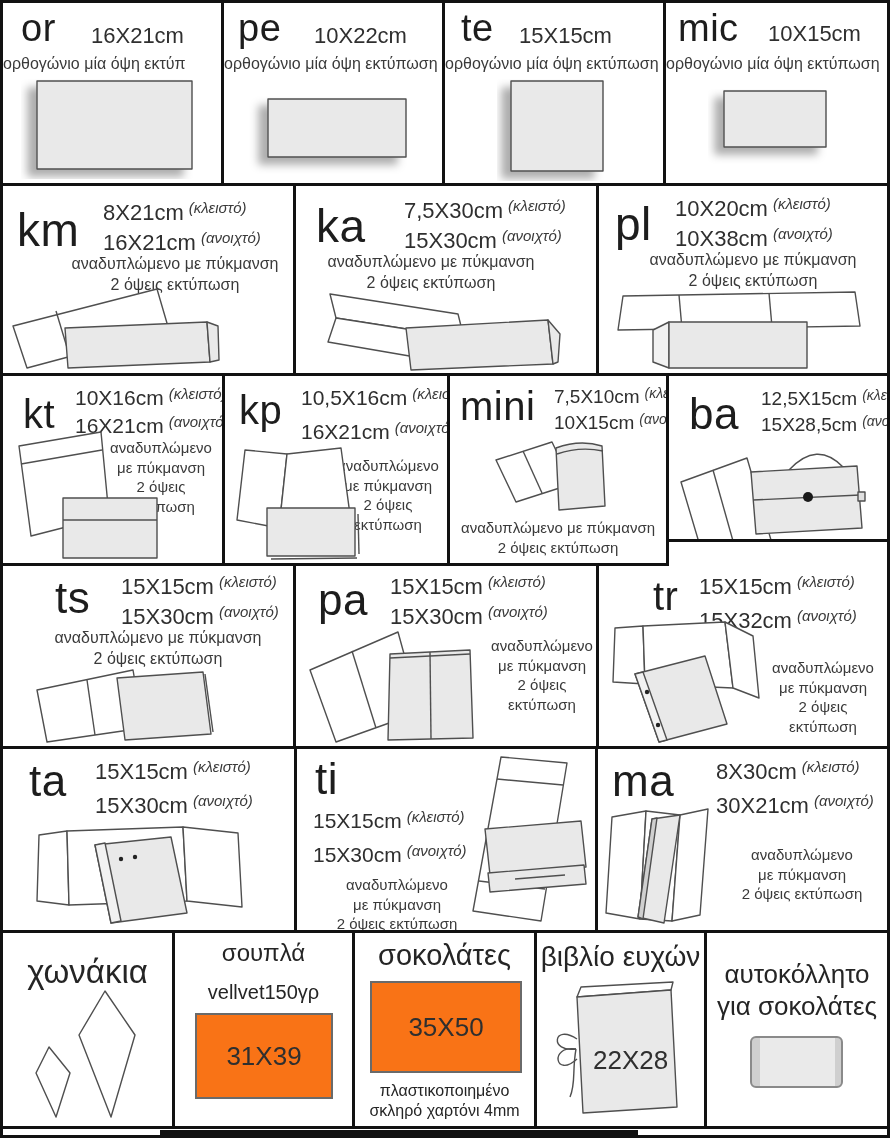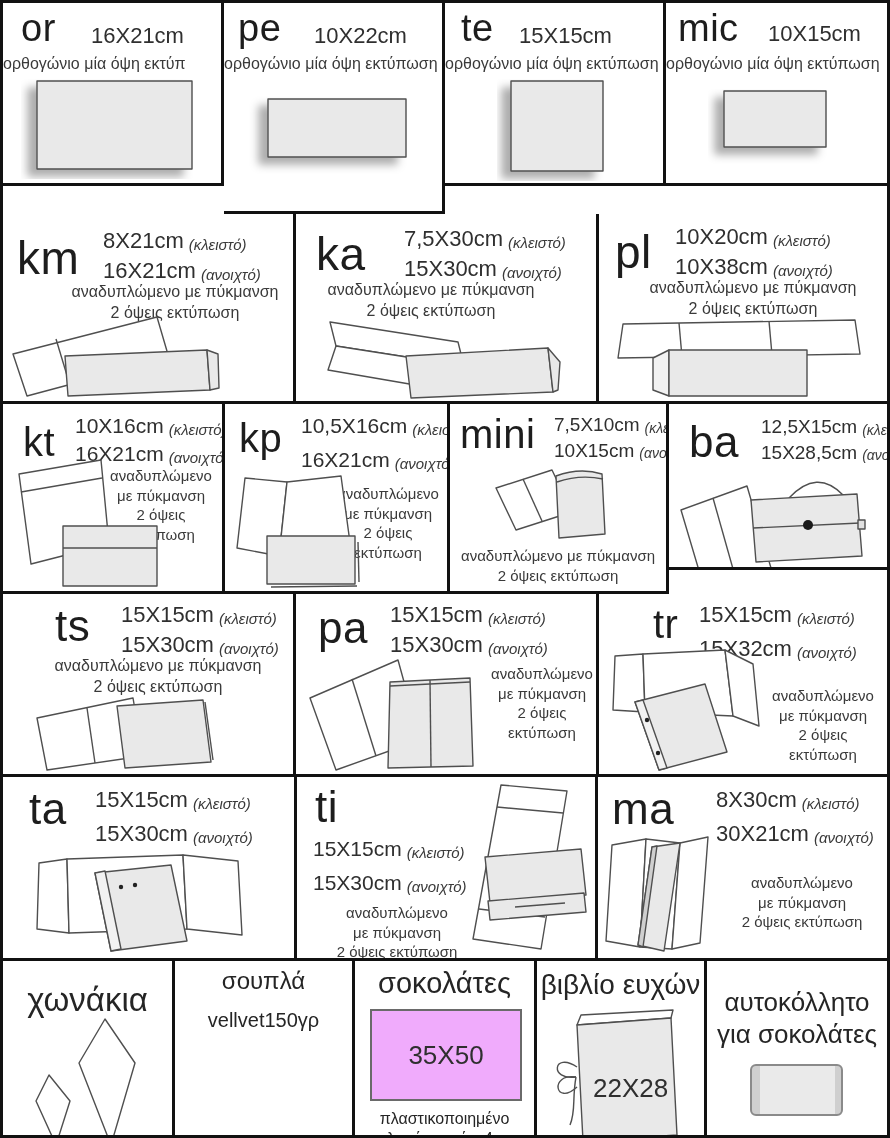--- a/index.html
+++ b/index.html
@@ -7,27 +7,27 @@
          background:#fff;font-family:"Liberation Sans",sans-serif;color:#2e2e2e;overflow:hidden;}
   .row{display:flex;}
   .cell{position:relative;box-sizing:border-box;border-right:3px solid #111;border-bottom:3px solid #111;
         background:#fff;overflow:hidden;}
   .cell.last{border-right:none;}
   .abs{position:absolute;}
   .code{color:#1d1d1d;line-height:0.82;letter-spacing:0.5px;}
   .c38{font-size:38px;} .c40{font-size:40px;} .c44{font-size:44px;} .c46{font-size:46px;}
   .sz{font-size:22px;color:#2f2f2f;white-space:nowrap;}
   .tag{font-size:15px;color:#3a3a3a;margin-left:5px;font-style:italic;}
-  .szline{display:flex;align-items:flex-end;white-space:nowrap;line-height:1.35;}
+  .szline{display:flex;align-items:flex-start;white-space:nowrap;line-height:1.35;}
   .desc{font-size:16px;color:#3a3a3a;text-align:left;white-space:nowrap;}
   .fold{font-size:16px;color:#3a3a3a;text-align:center;line-height:1.3;}
   svg polygon,svg path,svg rect,svg line,svg polyline{stroke:#4f4f4f;stroke-width:1.4;stroke-linejoin:round;}
   .g{fill:#e9e9e9;} .w{fill:#ffffff;} .nf{fill:none;} .lt{fill:#f2f2f2;}
   .p6title{text-align:center;color:#252525;}
-  .grayrect{position:absolute;box-sizing:border-box;background:#f0abfc;border:2px solid #6a6a6a;
+  .grayrect{position:absolute;box-sizing:border-box;background:#f97316;border:2px solid #6a6a6a;
             display:flex;align-items:center;justify-content:center;font-size:26px;color:#2f2f2f;}
   .strip{position:relative;width:100%;height:6px;background:#fff;}
 </style>
 </head>
 <body>
 
 <svg width="0" height="0" style="position:absolute" aria-hidden="true">
   <defs>
     <filter id="soft" x="-60%" y="-60%" width="220%" height="220%">
       <feDropShadow dx="-9" dy="7" stdDeviation="4" flood-color="#000" flood-opacity="0.32"></feDropShadow>
@@ -39,21 +39,21 @@
 
   <div class="row">
     <div class="cell" style="width:221px;height:183px">
       <div class="abs code c38" style="left:18px;top:10px">or</div>
       <div class="abs sz" style="left:88px;top:20px">16X21cm</div>
       <div class="abs desc" style="left:0;right:0;top:52px">ορθογώνιο μία όψη εκτύπ</div>
       <svg class="abs" style="left:18px;top:76px" width="185" height="100">
         <rect class="g" x="16" y="2" width="155" height="88" filter="url(#soft)"></rect>
       </svg>
     </div>
-    <div class="cell" style="width:221px;height:211px">
+    <div class="cell" style="width:221px;height:183px">
       <div class="abs code c38" style="left:14px;top:10px">pe</div>
       <div class="abs sz" style="left:90px;top:20px">10X22cm</div>
       <div class="abs desc" style="left:0;right:0;top:52px">ορθογώνιο μία όψη εκτύπωση</div>
       <svg class="abs" style="left:18px;top:92px" width="185" height="82">
         <rect class="g" x="26" y="4" width="138" height="58" filter="url(#soft)"></rect>
       </svg>
     </div>
     <div class="cell" style="width:221px;height:183px">
       <div class="abs code c38" style="left:16px;top:10px">te</div>
       <div class="abs sz" style="left:74px;top:20px">15X15cm</div>
@@ -400,20 +400,23 @@
     <div class="cell" style="width:172px;height:196px">
       <div class="abs p6title" style="left:0;right:0;top:20px;font-size:33px">χωνάκια</div>
       <svg class="abs" style="left:10px;top:54px" width="150" height="136">
         <polygon class="w" points="92,4 122,48 98,130 66,48"></polygon>
         <polygon class="w" points="36,60 57,86 43,130 23,86"></polygon>
       </svg>
     </div>
     <div class="cell" style="width:180px;height:196px">
       <div class="abs p6title" style="left:0;right:0;top:6px;font-size:24px">σουπλά</div>
       <div class="abs p6title" style="left:0;right:0;top:48px;font-size:20px">vellvet150γρ</div>
+      <div class="grayrect" style="left:20px;top:80px;width:138px;height:86px">
+        <span>31X39</span>
+      </div>
     </div>
     <div class="cell" style="width:182px;height:196px">
       <div class="abs p6title" style="left:0;right:0;top:6px;font-size:29px">σοκολάτες</div>
       <div class="grayrect" style="left:15px;top:48px;width:152px;height:92px">
         <span>35X50</span>
       </div>
       <div class="abs p6title" style="left:0;right:0;bottom:26px;font-size:16px">πλαστικοποιημένο</div>
       <div class="abs p6title" style="left:0;right:0;bottom:6px;font-size:16px">σκληρό χαρτόνι 4mm</div>
     </div>
     <div class="cell" style="width:170px;height:196px">

